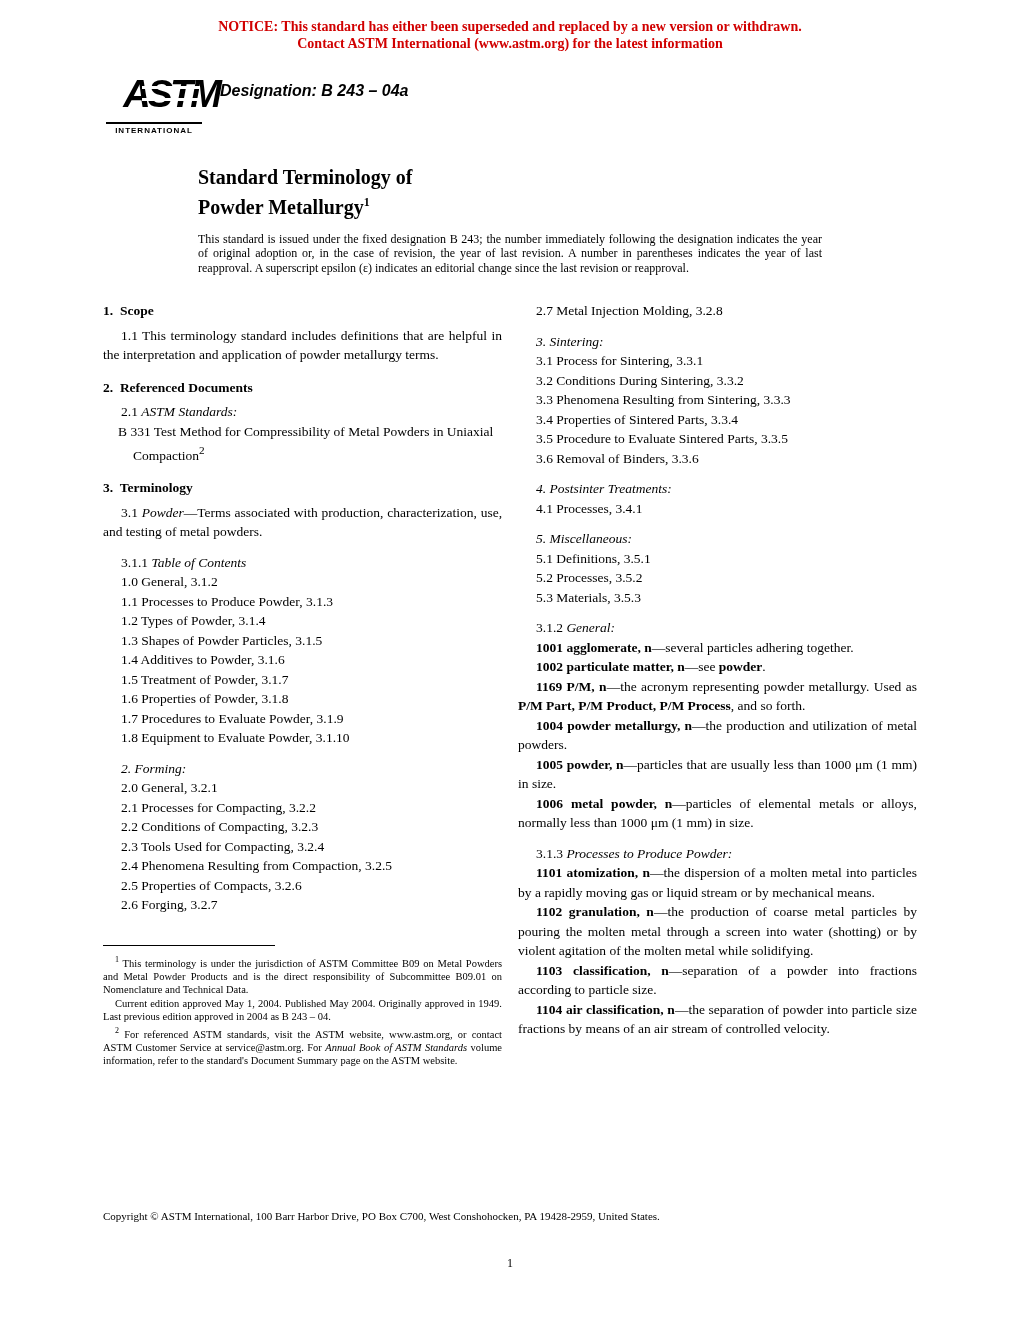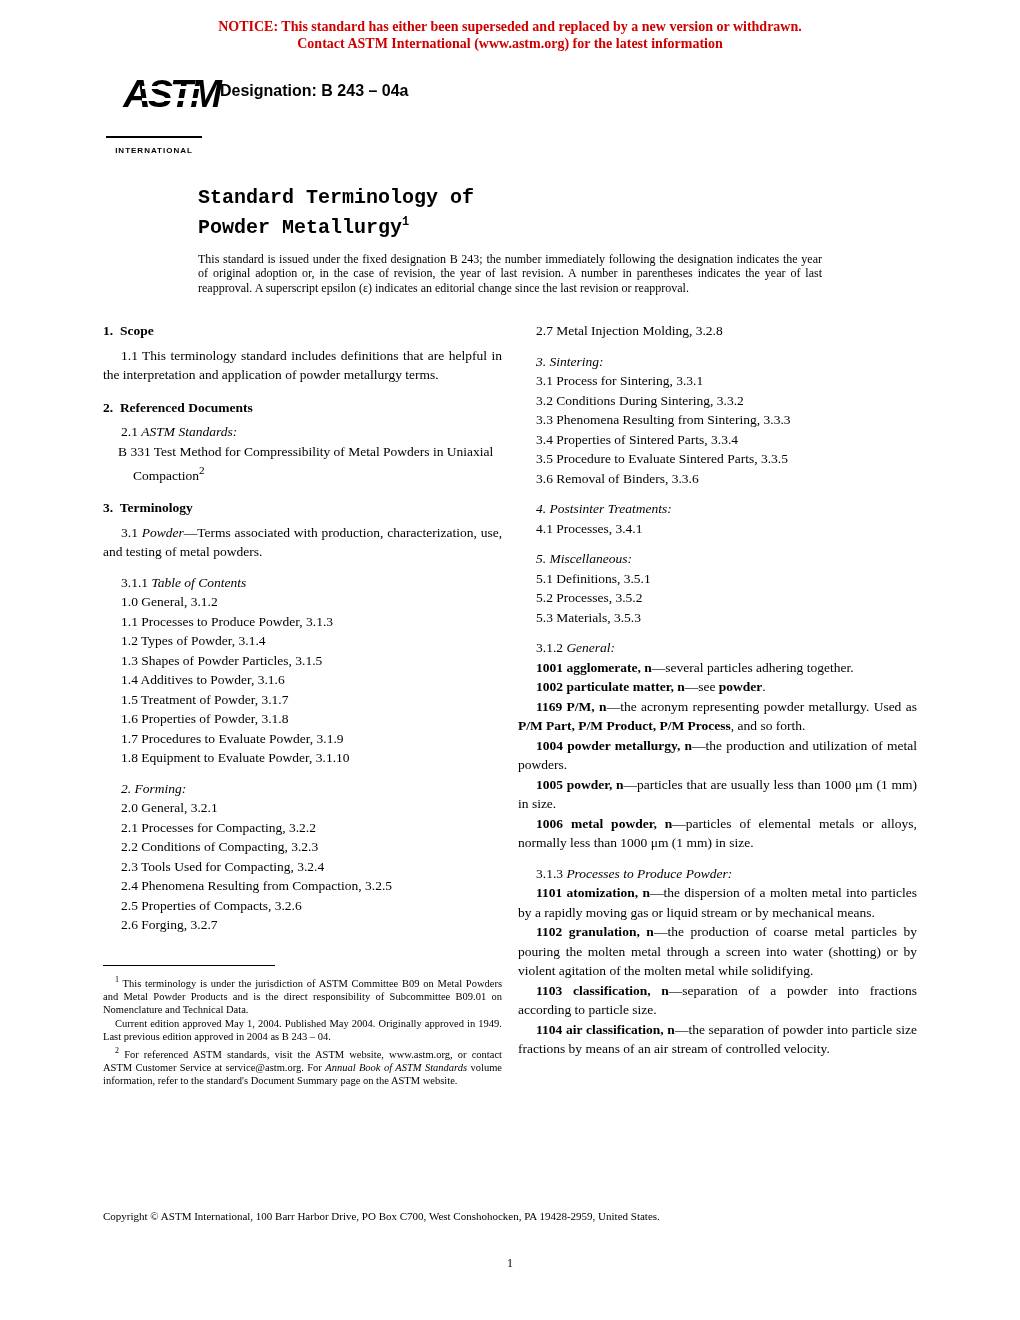--- a/index.html
+++ b/index.html
@@ -48,38 +48,39 @@
   .logo-stripe {
     position: absolute;
     left: 2px;
     right: 2px;
     height: 3px;
     background: #ffffff;
   }
   .logo-stripe.s1 { top: 18px; }
   .logo-stripe.s2 { top: 30px; }
   .logo-intl {
-    margin-top: 16px;
+    margin-top: 2px;
     border-top: 2px solid #000;
-    padding-top: 8px;
+    padding-top: 2px;
     font-family: "Liberation Sans", sans-serif;
     font-weight: bold;
     font-size: 8px;
     letter-spacing: 1px;
   }
   .designation {
     margin: 14px 0 0 18px;
     font-family: "Liberation Sans", sans-serif;
     font-weight: bold;
     font-size: 16px;
+    font-style: italic;
   }
   
   .title-block {
     margin: 30px 0 0 170px;
-    font-family: Liberation Mono, monospace;
+    font-family: Liberation Serif, serif;
     font-weight: bold;
     font-size: 20px;
     line-height: 25px;
   }
   .title-block sup { font-size: 12px; }
   
   .intro {
     margin: 12px 170px 0 170px;
     font-size: 12px;
     line-height: 14.5px;

